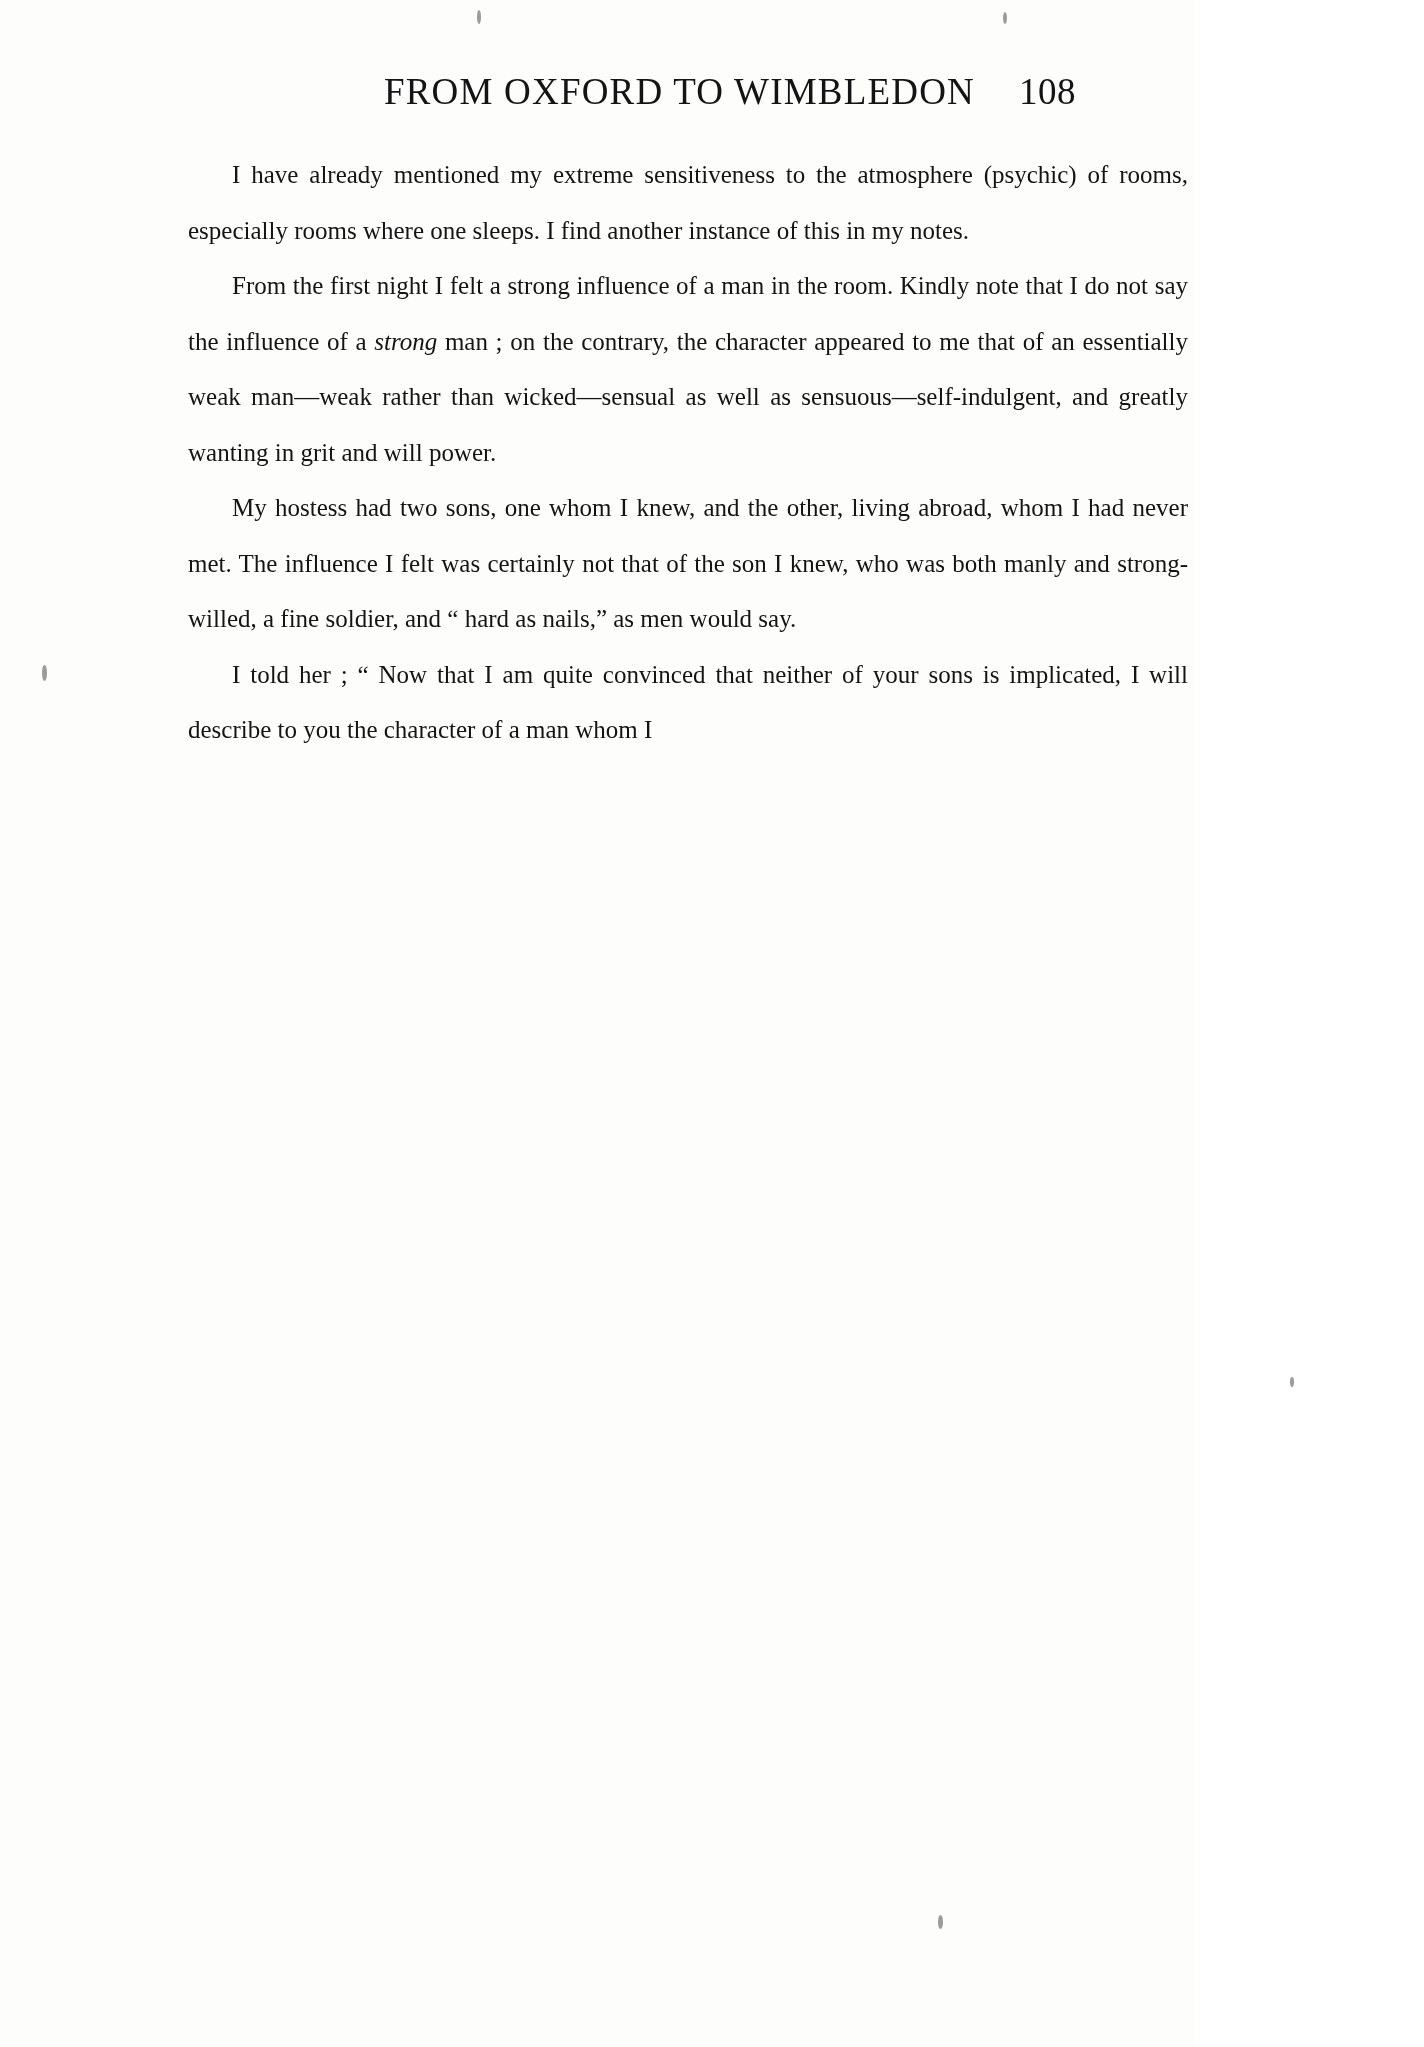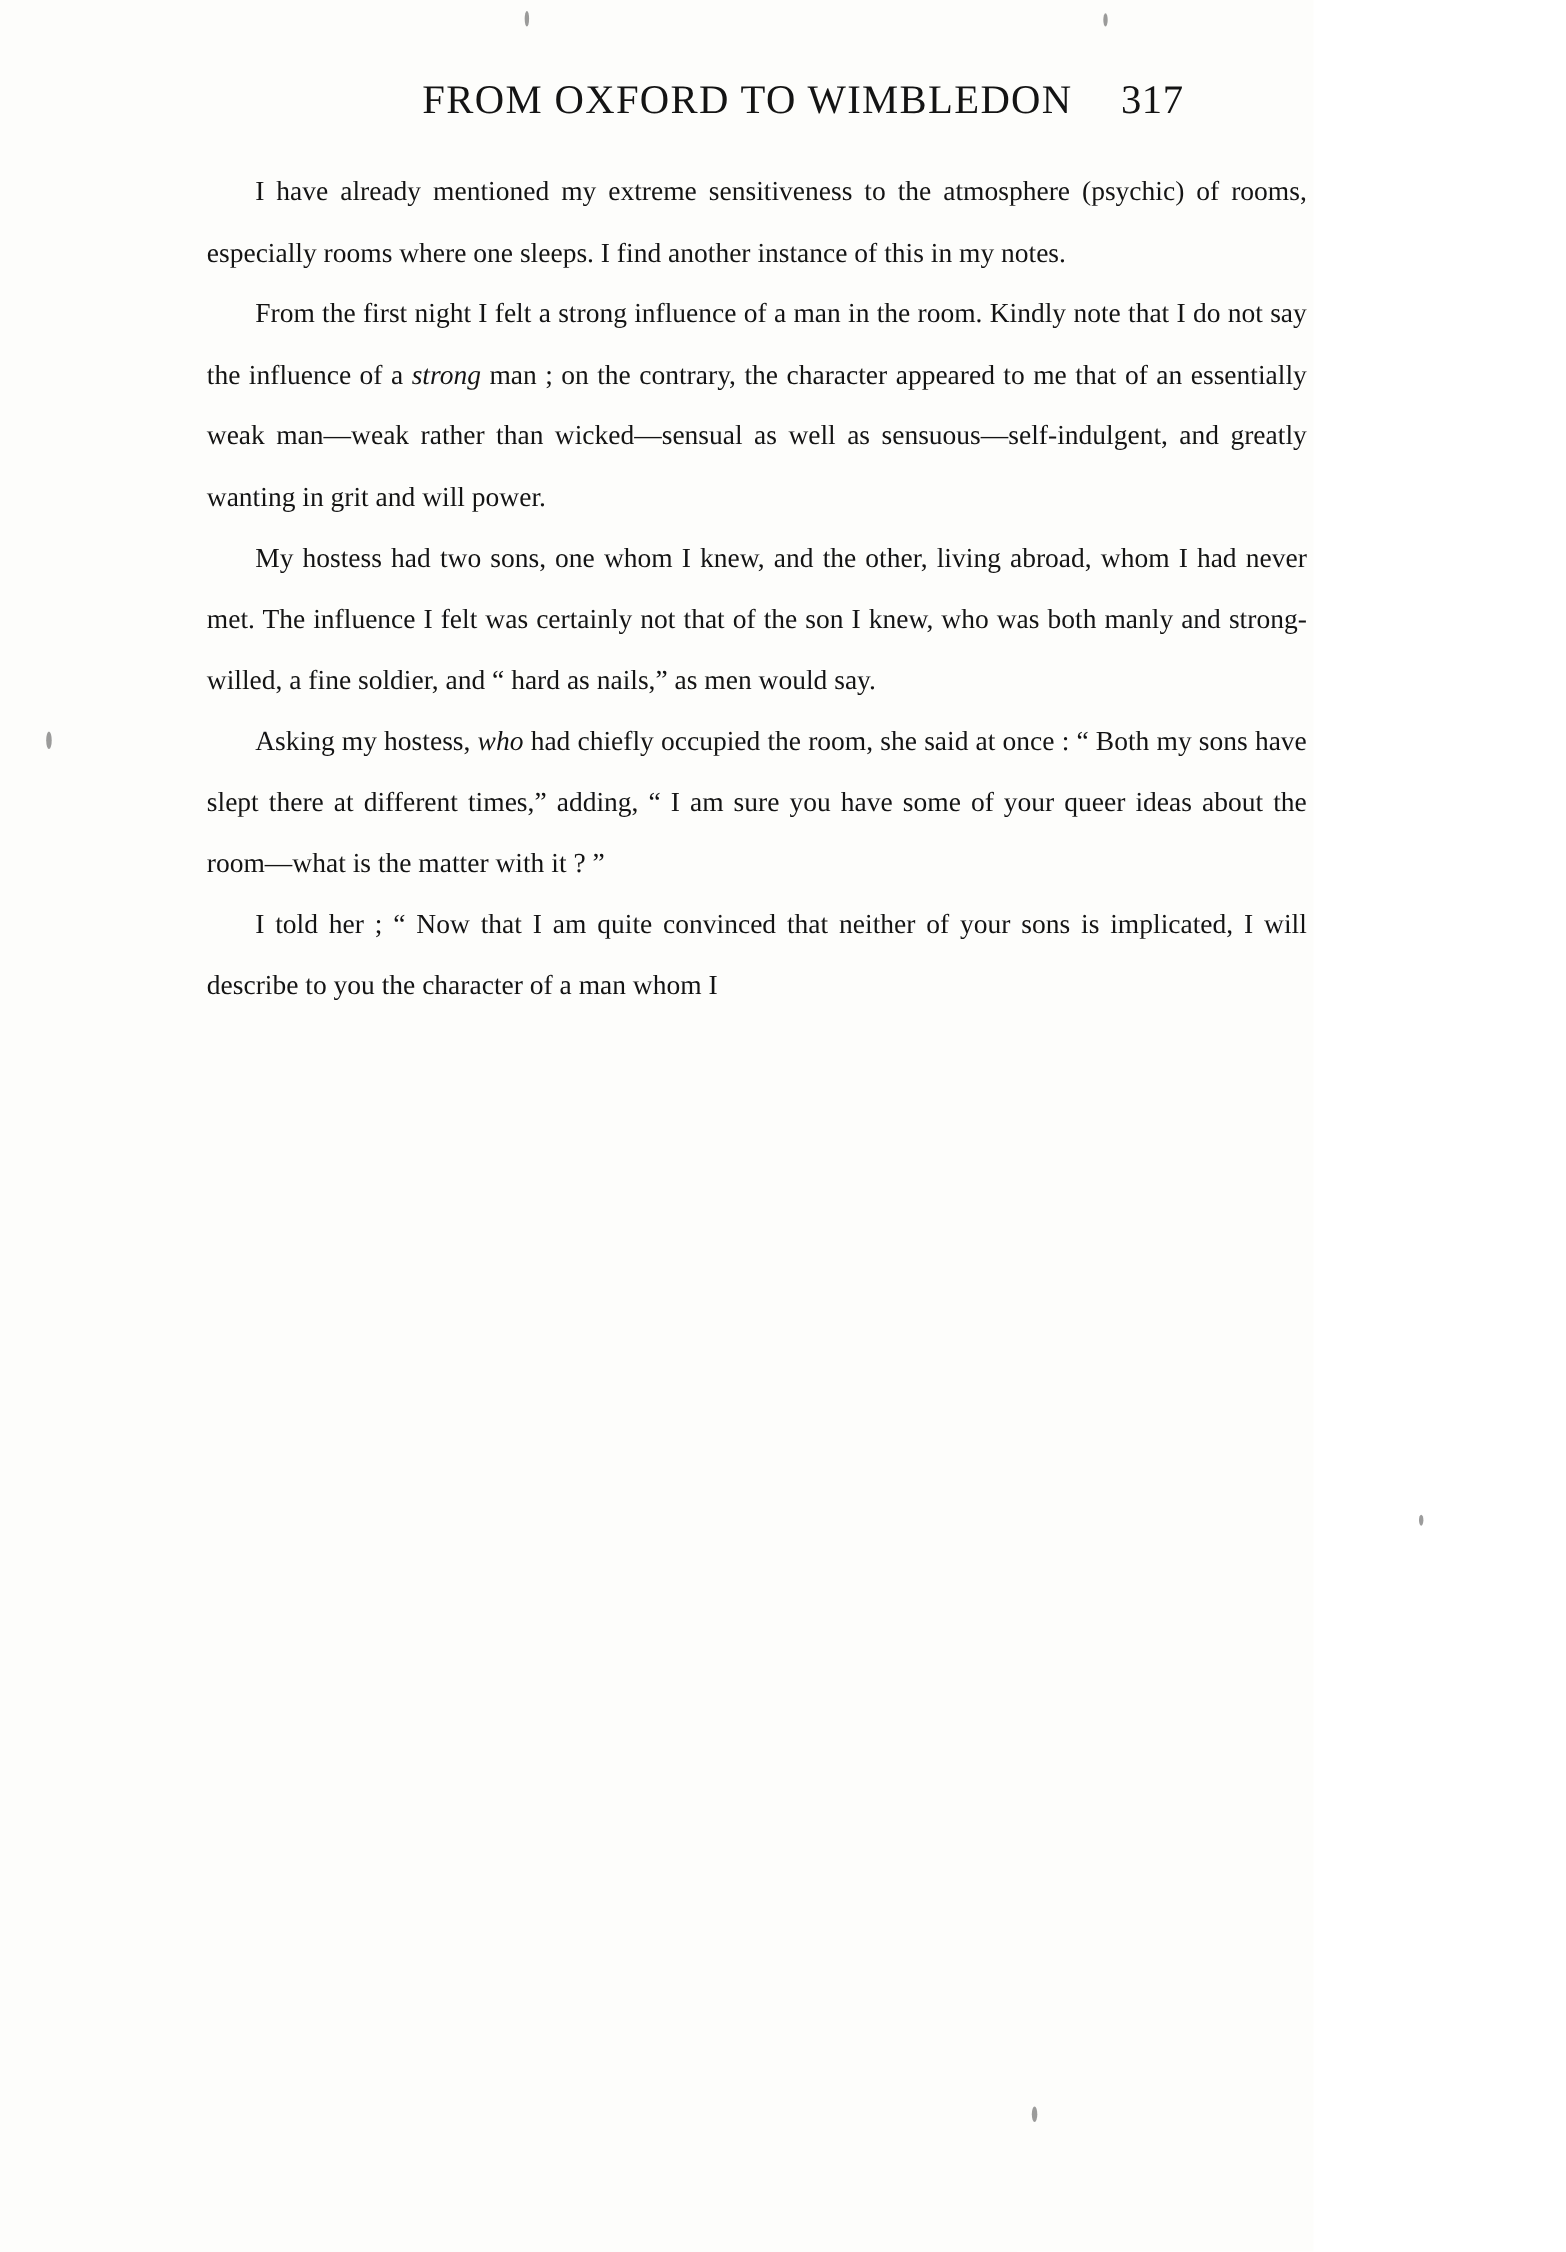--- a/index.html
+++ b/index.html
@@ -76,28 +76,27 @@
 </style>
 </head>
 <body>
 
 <div class="page">
 
   <div class="page-inner">
 
     <div class="running-head">
       <span class="title">FROM OXFORD TO WIMBLEDON</span>
-      <span class="folio">317</span>
+      <span class="folio">108</span>
     </div>
 
     <div class="body-text" id="body-text">
         <p>I have already mentioned my extreme sensitiveness to the atmosphere (psychic) of rooms, especially rooms where one sleeps.   I find another instance of this in my notes.</p>
         <p>From the first night I felt a strong influence of a man in the room.   Kindly note that I do not say the influence of a <em>strong</em> man ; on the contrary, the character appeared to me that of an essentially weak man—weak rather than wicked—sensual as well as sensuous—self-indulgent, and greatly wanting in grit and will power.</p>
         <p>My hostess had two sons, one whom I knew, and the other, living abroad, whom I had never met.   The influence I felt was certainly not that of the son I knew, who was both manly and strong-willed, a fine soldier, and “ hard as nails,” as men would say.</p>
-        <p>Asking my hostess, <em>who</em> had chiefly occupied the room, she said at once :   “ Both my sons have slept there at different times,” adding, “ I am sure you have some of your queer ideas about the room—what is the matter with it ? ”</p>
         <p>I told her ; “ Now that I am quite convinced that neither of your sons is implicated, I will describe to you the character of a man whom I</p>
       </div>
 
   </div>
 
   <div class="speckle" style="left:477px;top:10px;width:4px;height:14px;"></div>
   <div class="speckle" style="left:1003px;top:12px;width:4px;height:12px;"></div>
   <div class="speckle" style="left:42px;top:665px;width:5px;height:16px;"></div>
   <div class="speckle" style="left:1290px;top:1377px;width:4px;height:10px;"></div>
   <div class="speckle" style="left:938px;top:1915px;width:5px;height:14px;"></div>

